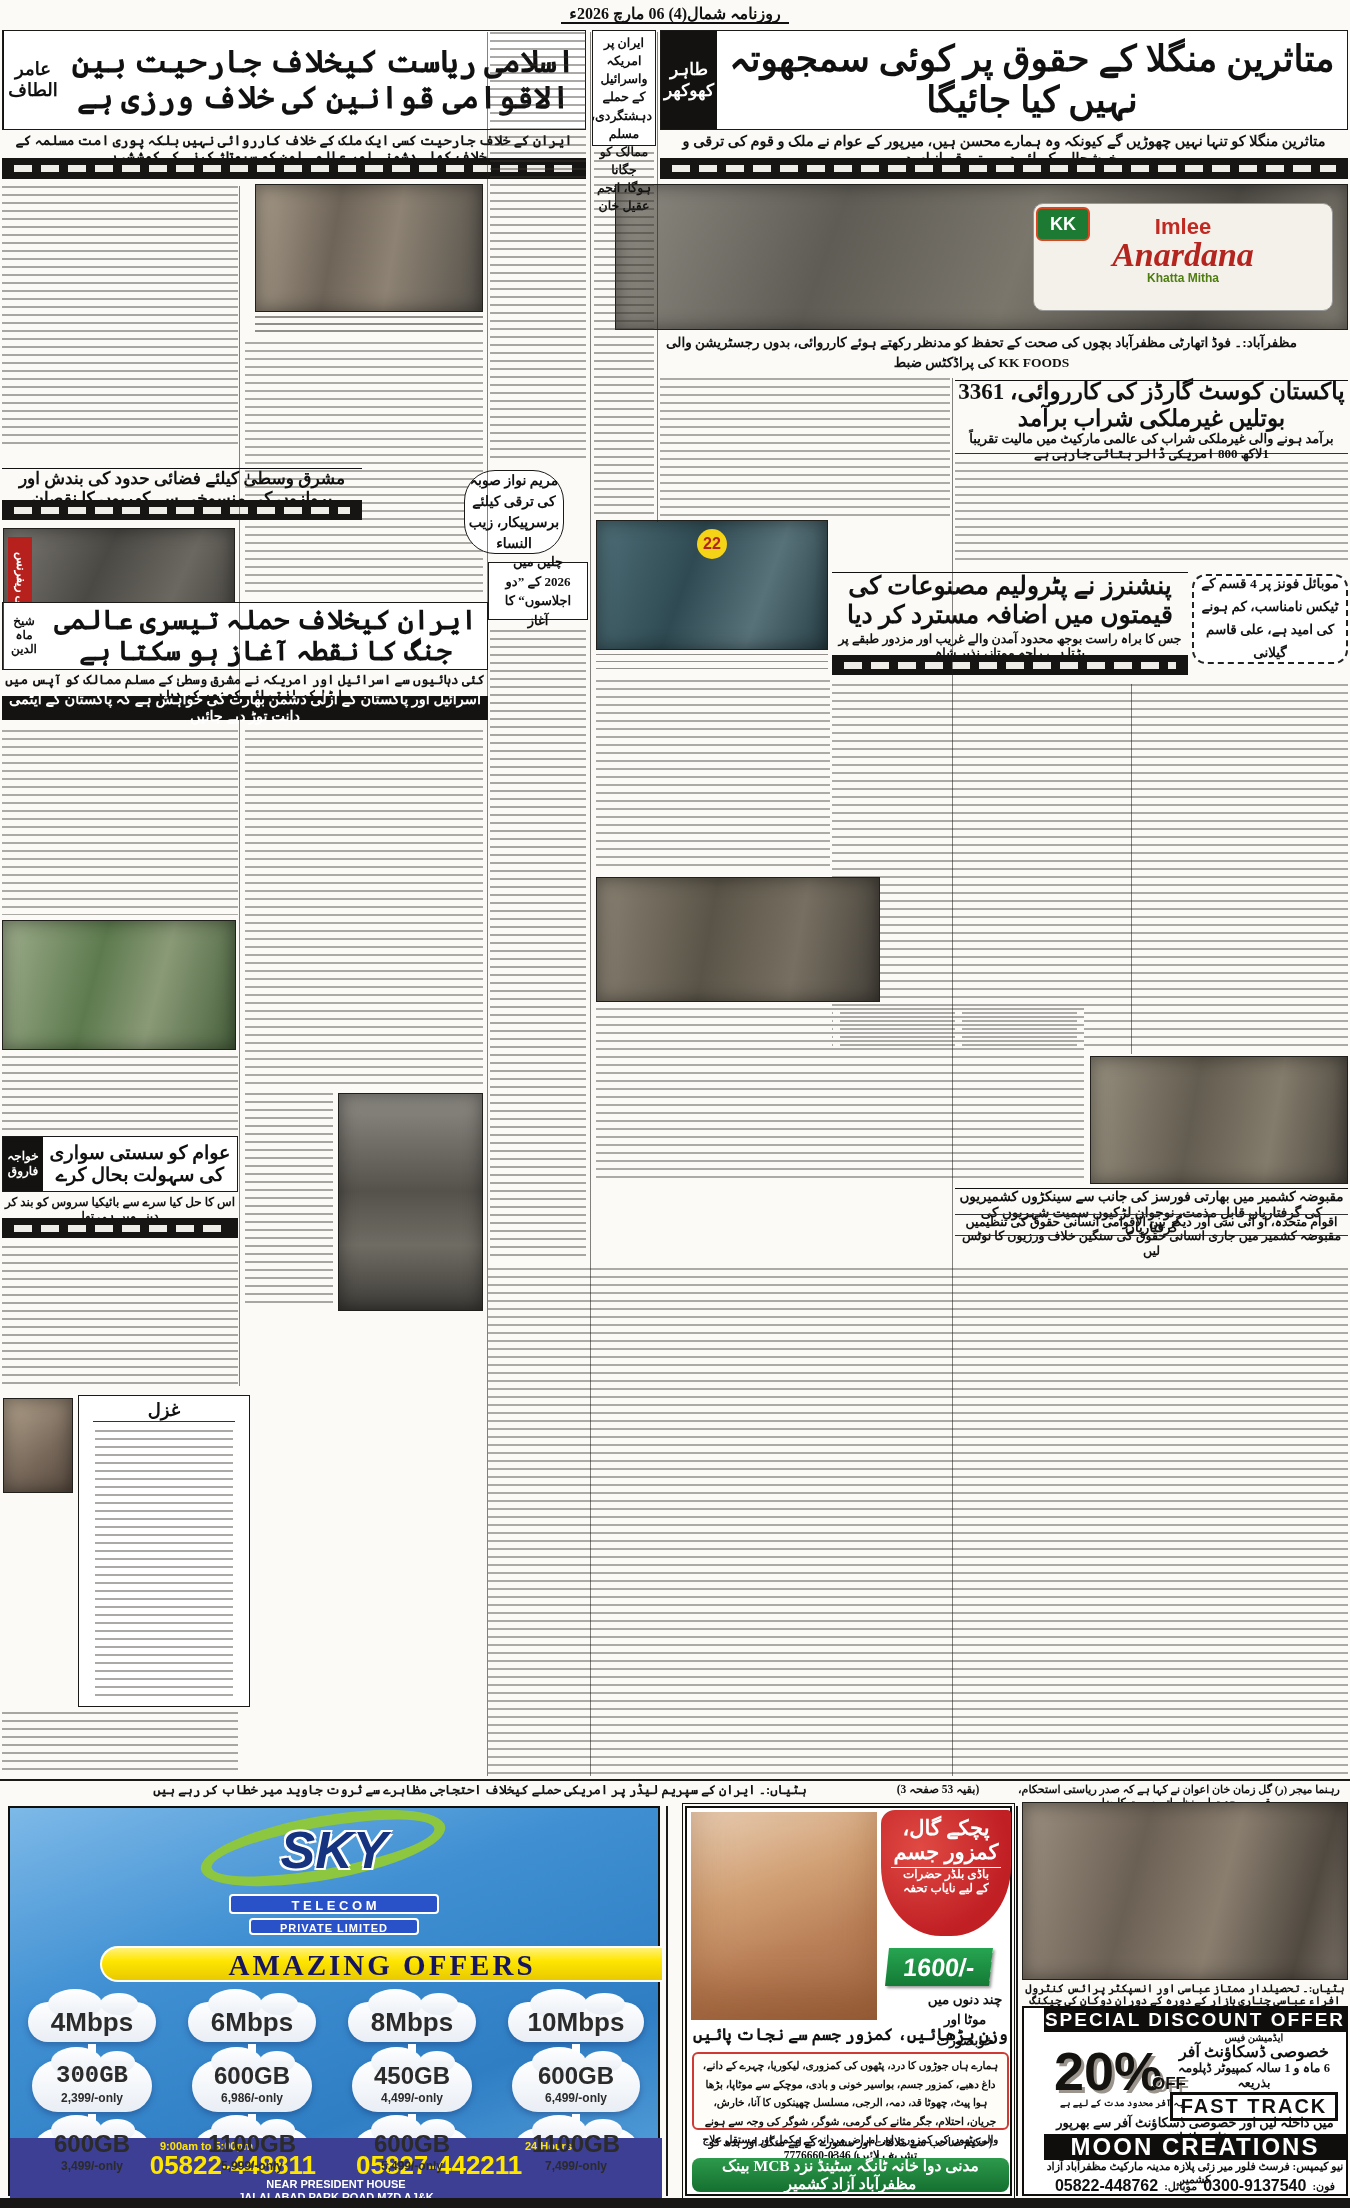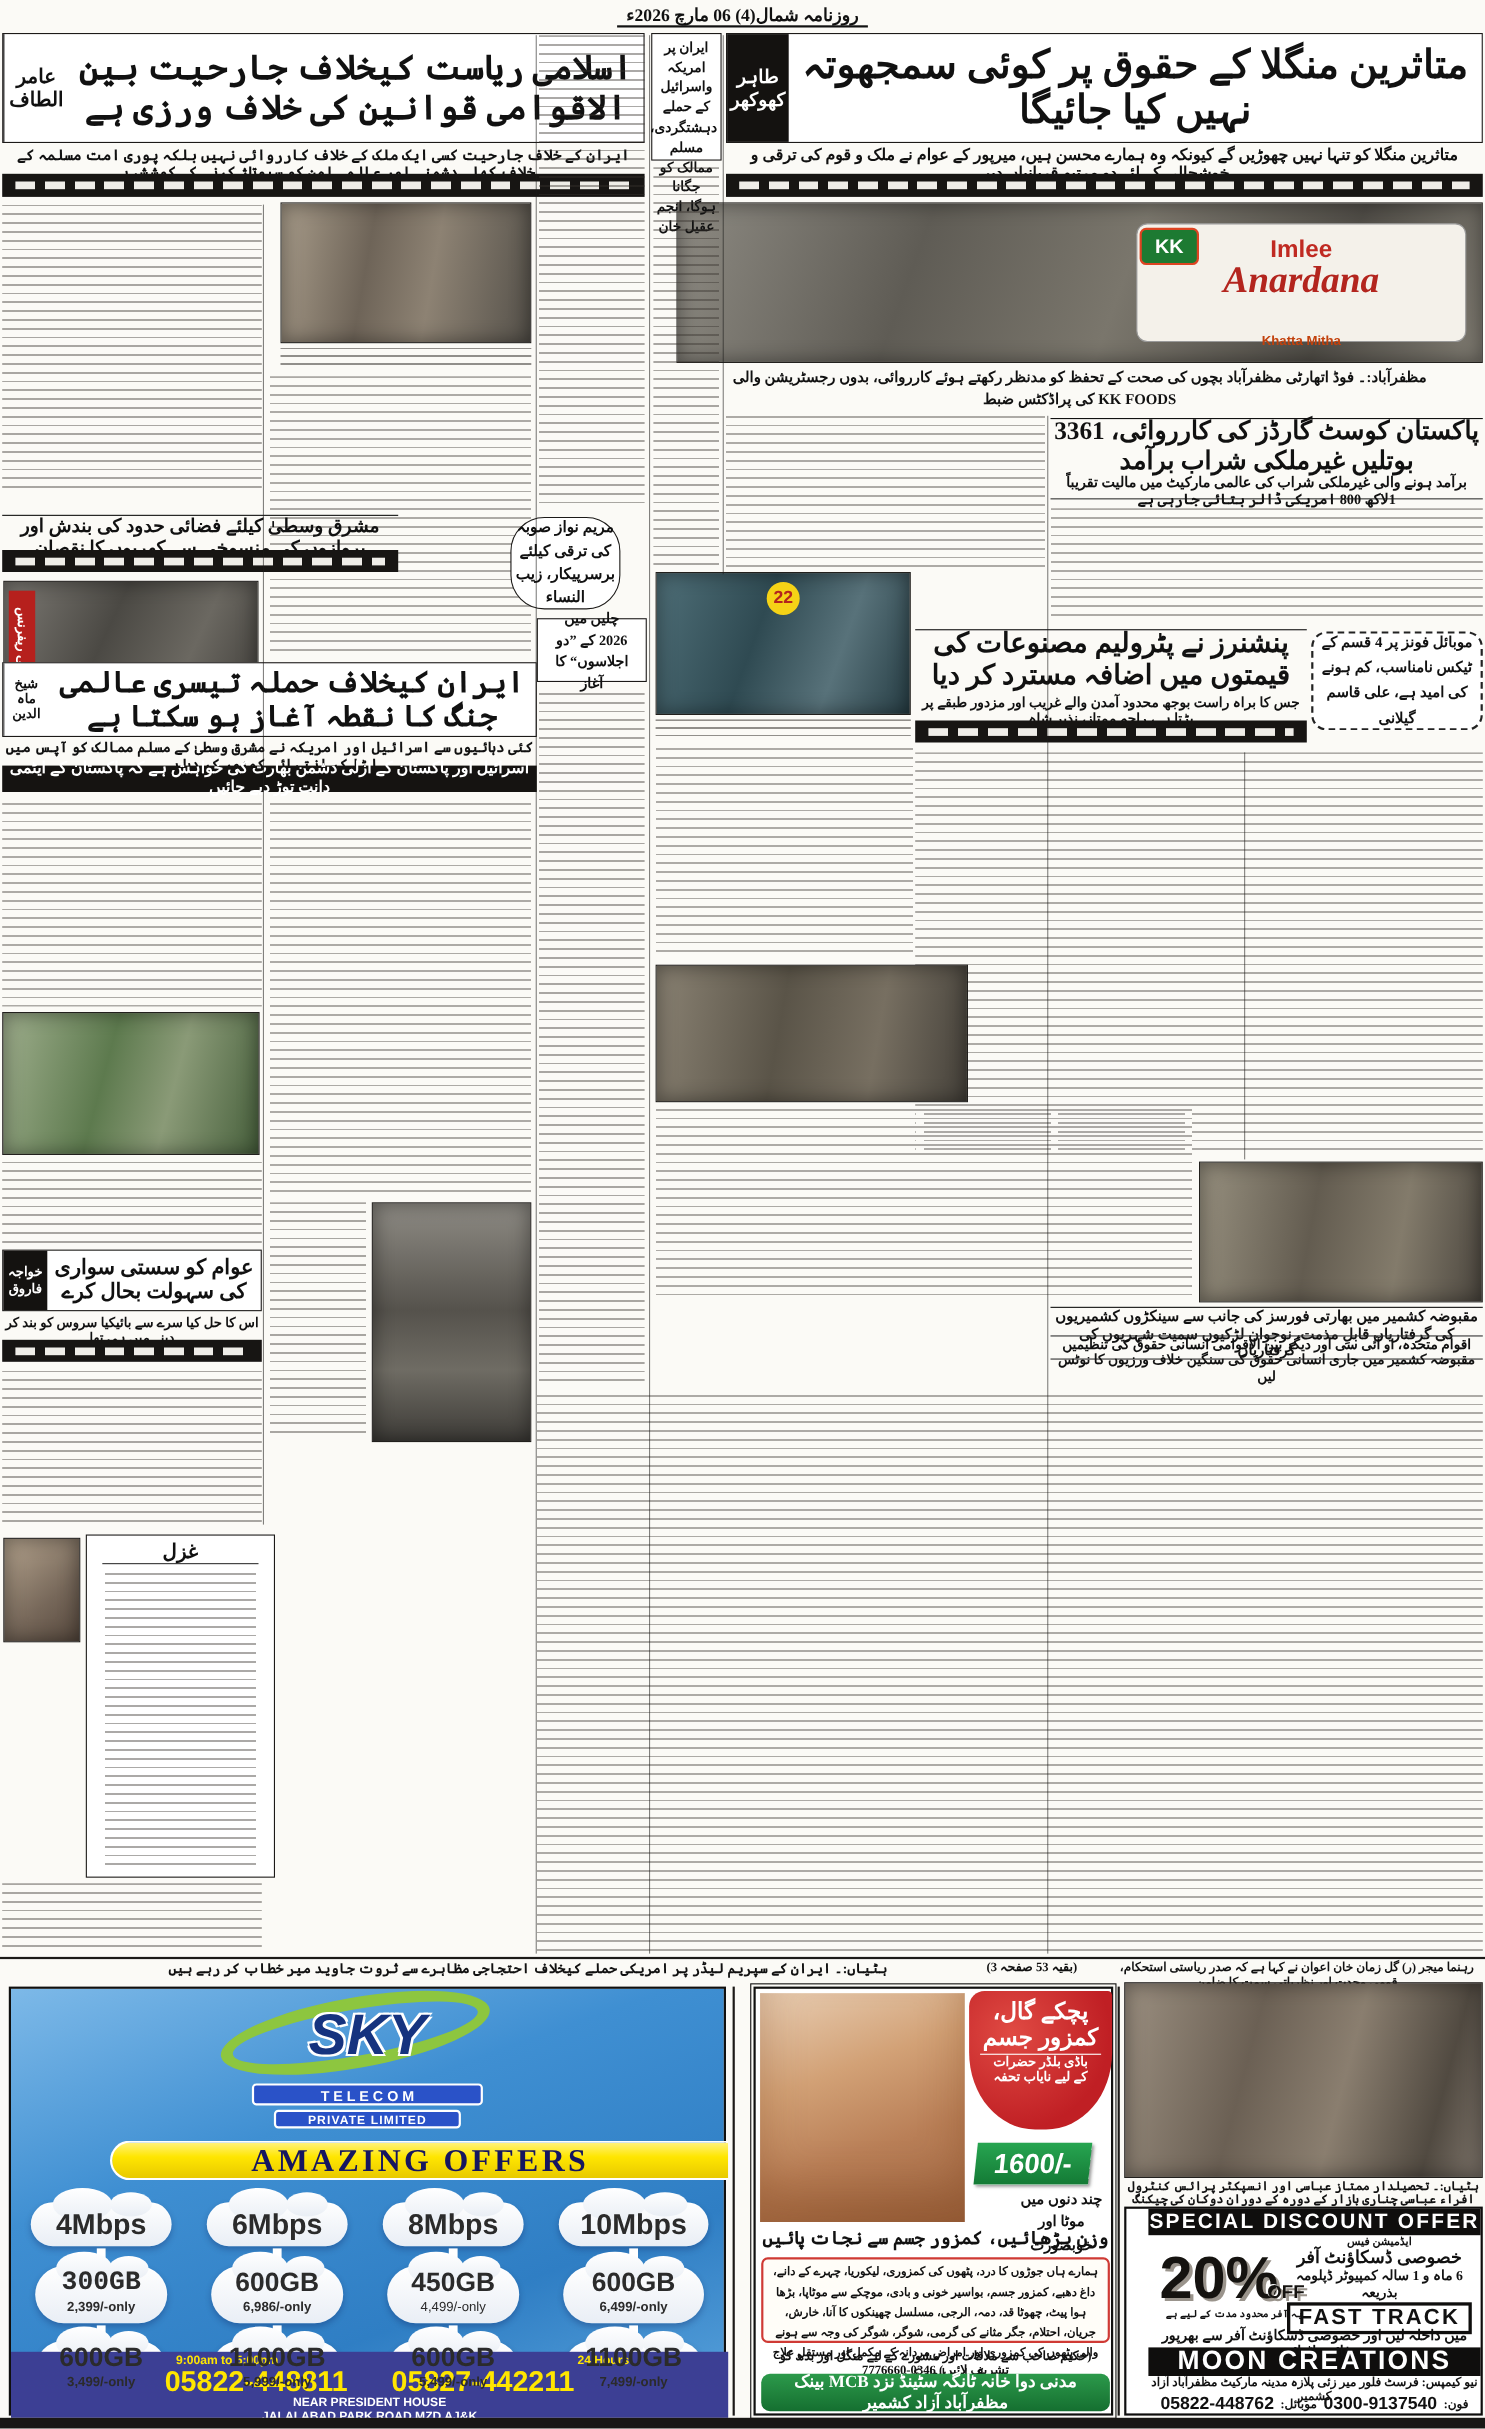--- a/index.html
+++ b/index.html
@@ -62,21 +62,21 @@
     <div class="kickbox rtl" style="width:56px;height:100%;font-size:17px;">طاہر کھوکھر</div>
     <div class="rtl hl" style="flex:1;display:flex;align-items:center;justify-content:center;font-size:36px;padding:0 6px;">متاثرین منگلا کے حقوق پر کوئی سمجھوتہ نہیں کیا جائیگا</div>
   </div>
   <div class="abs rtl hl" style="left:660px;top:133px;width:688px;height:22px;font-size:14.5px;">متاثرین منگلا کو تنہا نہیں چھوڑیں گے کیونکہ وہ ہمارے محسن ہیں، میرپور کے عوام نے ملک و قوم کی ترقی و خوشحالی کے لئے دو مرتبہ قربانیاں دیں</div>
   <div class="abs barx" style="left:660px;top:158px;width:688px;height:21px;"></div>
 
   <div class="abs photo" style="left:615px;top:184px;width:733px;height:146px;background:linear-gradient(110deg,#8d8a82,#5f5c55 30%,#7a766c 55%,#4f4c46 80%,#807c72);">
     <div class="abs" style="right:14px;top:18px;width:300px;height:108px;background:#f4f1ea;border-radius:10px;border:1px solid #999;text-align:center;">
       <div class="sans" style="color:#c02a22;font-weight:bold;font-size:22px;margin-top:10px;">Imlee</div>
       <div style="color:#b3251e;font-weight:bold;font-size:34px;font-style:italic;line-height:.9;">Anardana</div>
-      <div class="sans" style="color:#c2410c;font-weight:bold;font-size:12px;margin-top:32px;">Khatta Mitha</div>
+      <div class="sans" style="color:#4d7c0f;font-weight:bold;font-size:12px;">Khatta Mitha</div>
     </div>
     <div class="abs sans" style="left:420px;top:22px;width:54px;height:34px;background:#1d7a32;color:#fff;font-weight:bold;font-size:18px;display:flex;align-items:center;justify-content:center;border:2px solid #d42;border-radius:6px;">KK</div>
   </div>
   <div class="abs rtl hl" style="left:615px;top:333px;width:733px;height:40px;font-size:13.5px;line-height:1.5;">
     <span>مظفرآباد:۔ فوڈ اتھارٹی مظفرآباد بچوں کی صحت کے تحفظ کو مدنظر رکھتے ہوئے کارروائی، بدوں رجسٹریشن والی</span><br>
     <span>KK FOODS کی پراڈکٹس ضبط</span>
   </div>
 
   <div class="abs rtl hl" style="left:955px;top:380px;width:393px;height:50px;font-size:23px;display:flex;align-items:center;justify-content:center;border-top:1.5px solid #111;">پاکستان کوسٹ گارڈز کی کارروائی، 3361 بوتلیں غیرملکی شراب برآمد</div>
   <div class="abs rtl hl" style="left:955px;top:432px;width:393px;height:22px;font-size:13px;border-bottom:1px solid #333;">برآمد ہونے والی غیرملکی شراب کی عالمی مارکیٹ میں مالیت تقریباً 1لاکھ 800 امریکی ڈالر بتائی جارہی ہے</div>
@@ -209,21 +209,21 @@
     <div class="conn" style="left:238px;top:306px;height:14px;"></div>
     <div class="skycloud" style="left:182px;top:320px;width:120px;height:52px;">
       <div class="cloudtxt sans" style="padding-top:4px;"><span style="font-size:24px;font-weight:bold;color:#2b2b2b;display:block;line-height:1;">1100GB</span><span style="font-size:12px;font-weight:bold;color:#2b2b2b;">5,999/-only</span></div>
       </div>
 
     <div class="skycloud" style="left:338px;top:194px;width:128px;height:40px;">
       <div class="cloudtxt sans" style="font-size:26px;font-weight:bold;color:#2b2b2b;line-height:40px;">8Mbps</div>
       </div>
     <div class="conn" style="left:398px;top:236px;height:16px;"></div>
     <div class="skycloud" style="left:342px;top:252px;width:120px;height:52px;">
-      <div class="cloudtxt sans" style="padding-top:4px;"><span style="font-size:24px;font-weight:bold;color:#2b2b2b;display:block;line-height:1;">450GB</span><span style="font-size:12px;font-weight:normal;color:#2b2b2b;">4,499/-only</span></div>
+      <div class="cloudtxt sans" style="padding-top:4px;"><span style="font-size:24px;font-weight:bold;color:#2b2b2b;display:block;line-height:1;">450GB</span><span style="font-size:12px;font-weight:bold;color:#2b2b2b;">4,499/-only</span></div>
       </div>
     <div class="conn" style="left:398px;top:306px;height:14px;"></div>
     <div class="skycloud" style="left:342px;top:320px;width:120px;height:52px;">
       <div class="cloudtxt sans" style="padding-top:4px;"><span style="font-size:24px;font-weight:bold;color:#2b2b2b;display:block;line-height:1;">600GB</span><span style="font-size:12px;font-weight:bold;color:#2b2b2b;">5,499/-only</span></div>
       </div>
 
     <div class="skycloud" style="left:498px;top:194px;width:136px;height:40px;">
       <div class="cloudtxt sans" style="font-size:26px;font-weight:bold;color:#2b2b2b;line-height:40px;">10Mbps</div>
       </div>
     <div class="conn" style="left:562px;top:236px;height:16px;"></div>

